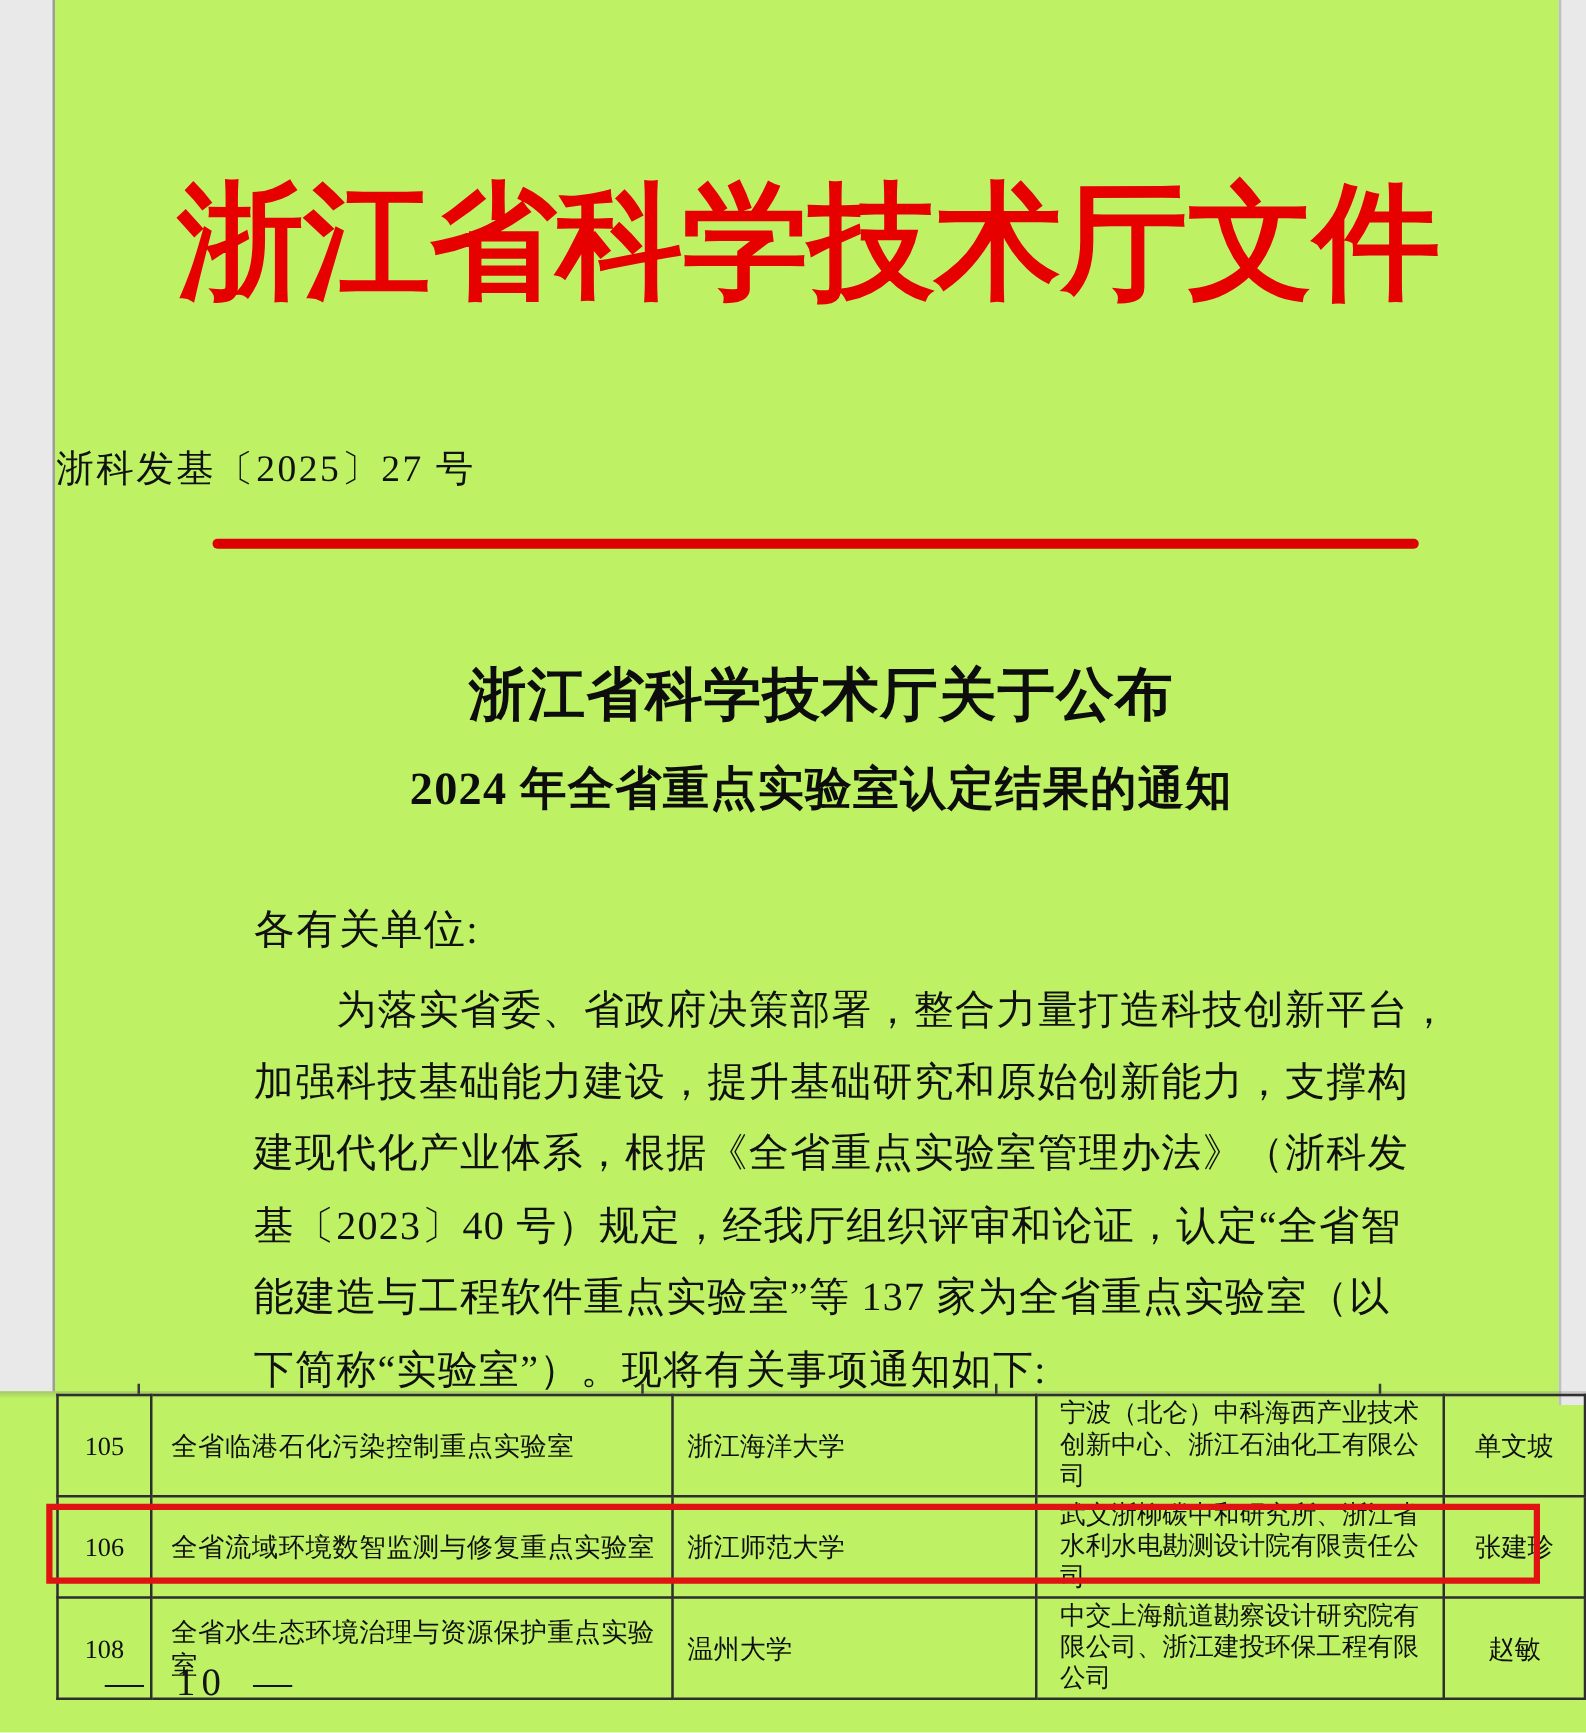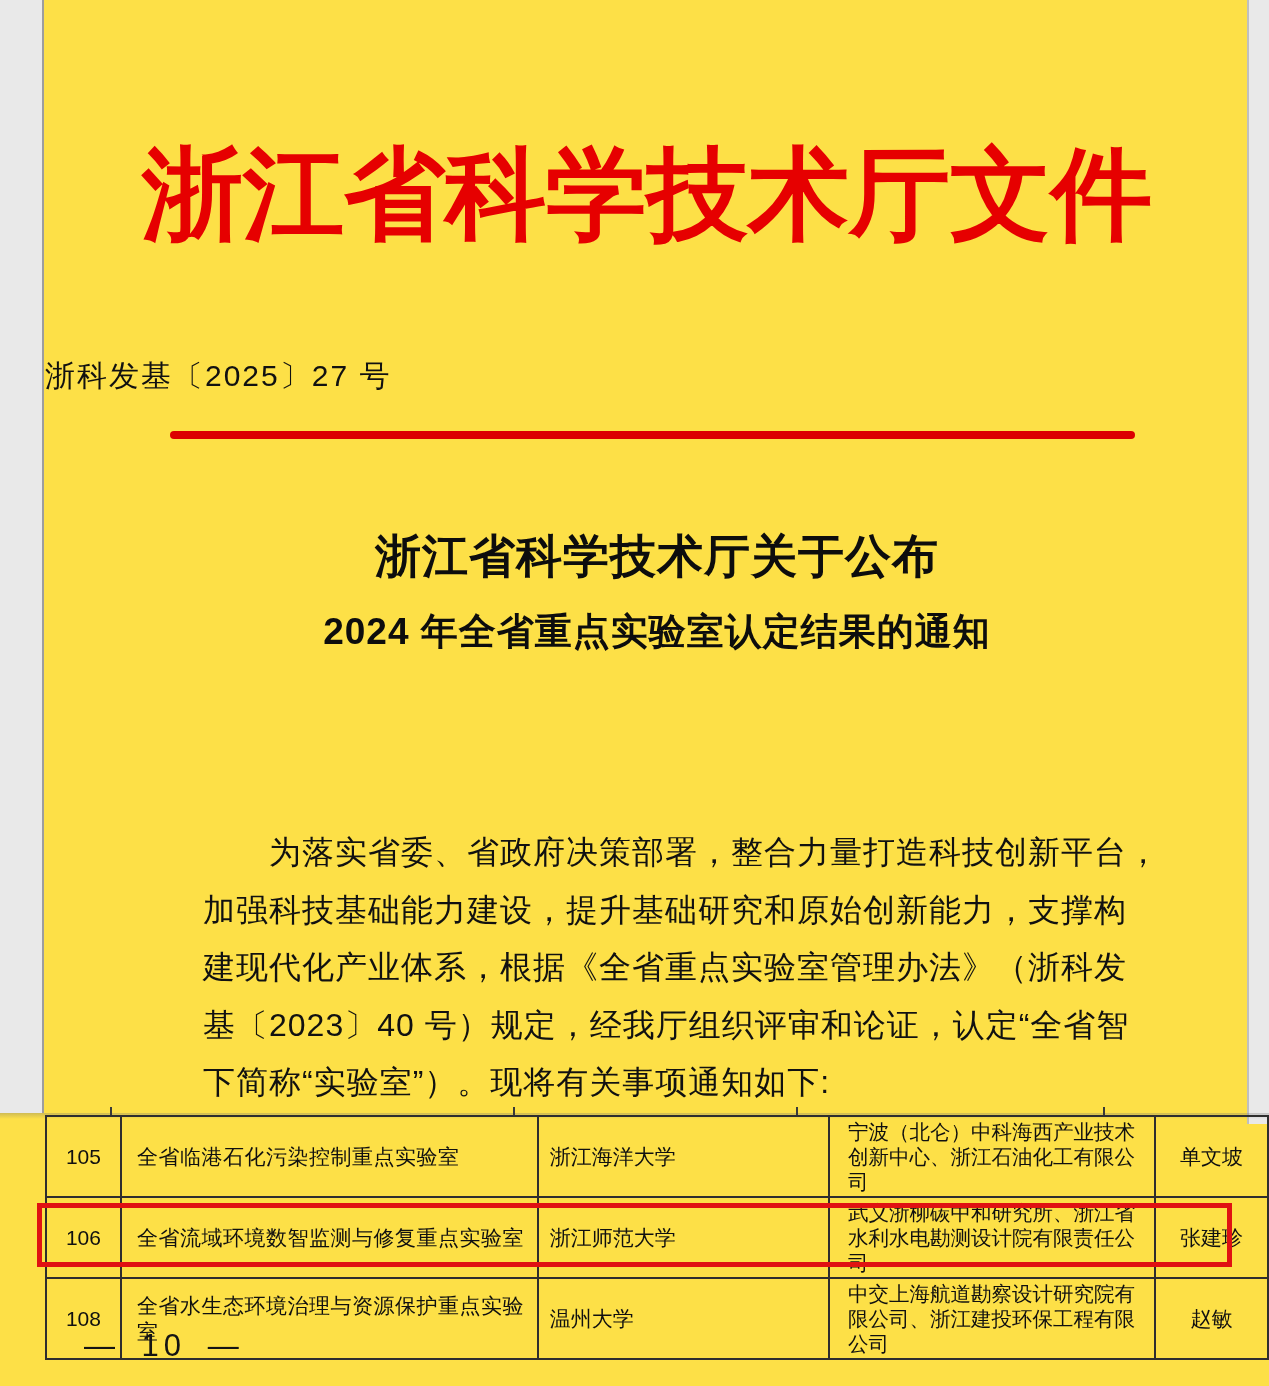--- a/index.html
+++ b/index.html
@@ -1,21 +1,21 @@
 <!DOCTYPE html>
 <html><head>
 <meta charset="utf-8">
 <style>
   html,body{margin:0;padding:0;background:#fff;}
   .screen{
     position:relative;
     width:1269px;height:1386px;
-    background:#fde047;
+    background:#bef264;
     overflow:hidden;
-    font-family:Liberation Sans, sans-serif;
+    font-family:Liberation Serif, serif;
     color:#1c1c1c;
   }
   
   .strip-left{
     position:absolute;left:0;top:0;width:42px;height:1113px;
     background:#e9e9e9;border-right:2px solid #9d9d9d;
   }
   .strip-right{
     position:absolute;left:1247px;top:0;width:22px;height:1124px;
     background:#e9e9e9;border-left:2px solid #bfbfbf;
@@ -52,21 +52,20 @@
   .notice-title .line2{font-size:37px;line-height:64px;margin-top:12px;letter-spacing:1px;}
   .salutation{
     position:absolute;left:203px;top:722px;
     font-size:33px;line-height:44px;color:#111;
     letter-spacing:1px;
   }
   .body-para{
     position:absolute;left:203px;top:782px;width:930px;
     font-size:32px;color:#111;
     letter-spacing:1px;
-    margin-top:45px;
   }
   .body-para .pline{height:57.5px;line-height:50px;white-space:nowrap;}
   .body-para .pline:first-child{text-indent:66px;}
   
   .results-table{
     position:absolute;left:45px;top:1115px;
     border-collapse:collapse;table-layout:fixed;
     font-size:21px;color:#101010;
   }
   .results-table td{
@@ -111,26 +110,28 @@
 
   <div class="doc-number">浙科发基〔2025〕27 号</div>
 
   <div class="red-line"></div>
 
   <div class="notice-title">
     <div class="line1">浙江省科学技术厅关于公布</div>
     <div class="line2">2024 年全省重点实验室认定结果的通知</div>
   </div>
 
+  <div class="salutation">各有关单位:</div>
 
   <div class="body-para">
     <div class="pline">为落实省委、省政府决策部署，整合力量打造科技创新平台，</div>
     <div class="pline">加强科技基础能力建设，提升基础研究和原始创新能力，支撑构</div>
     <div class="pline">建现代化产业体系，根据《全省重点实验室管理办法》（浙科发</div>
     <div class="pline">基〔2023〕40 号）规定，经我厅组织评审和论证，认定“全省智</div>
+    <div class="pline">能建造与工程软件重点实验室”等 137 家为全省重点实验室（以</div>
     <div class="pline">下简称“实验室”）。现将有关事项通知如下:</div>
   </div>
 
   <div class="section-shadow"></div>
 
   <div class="col-stub stub1"></div>
   <div class="col-stub stub2"></div>
   <div class="col-stub stub3"></div>
   <div class="col-stub stub4"></div>
 

